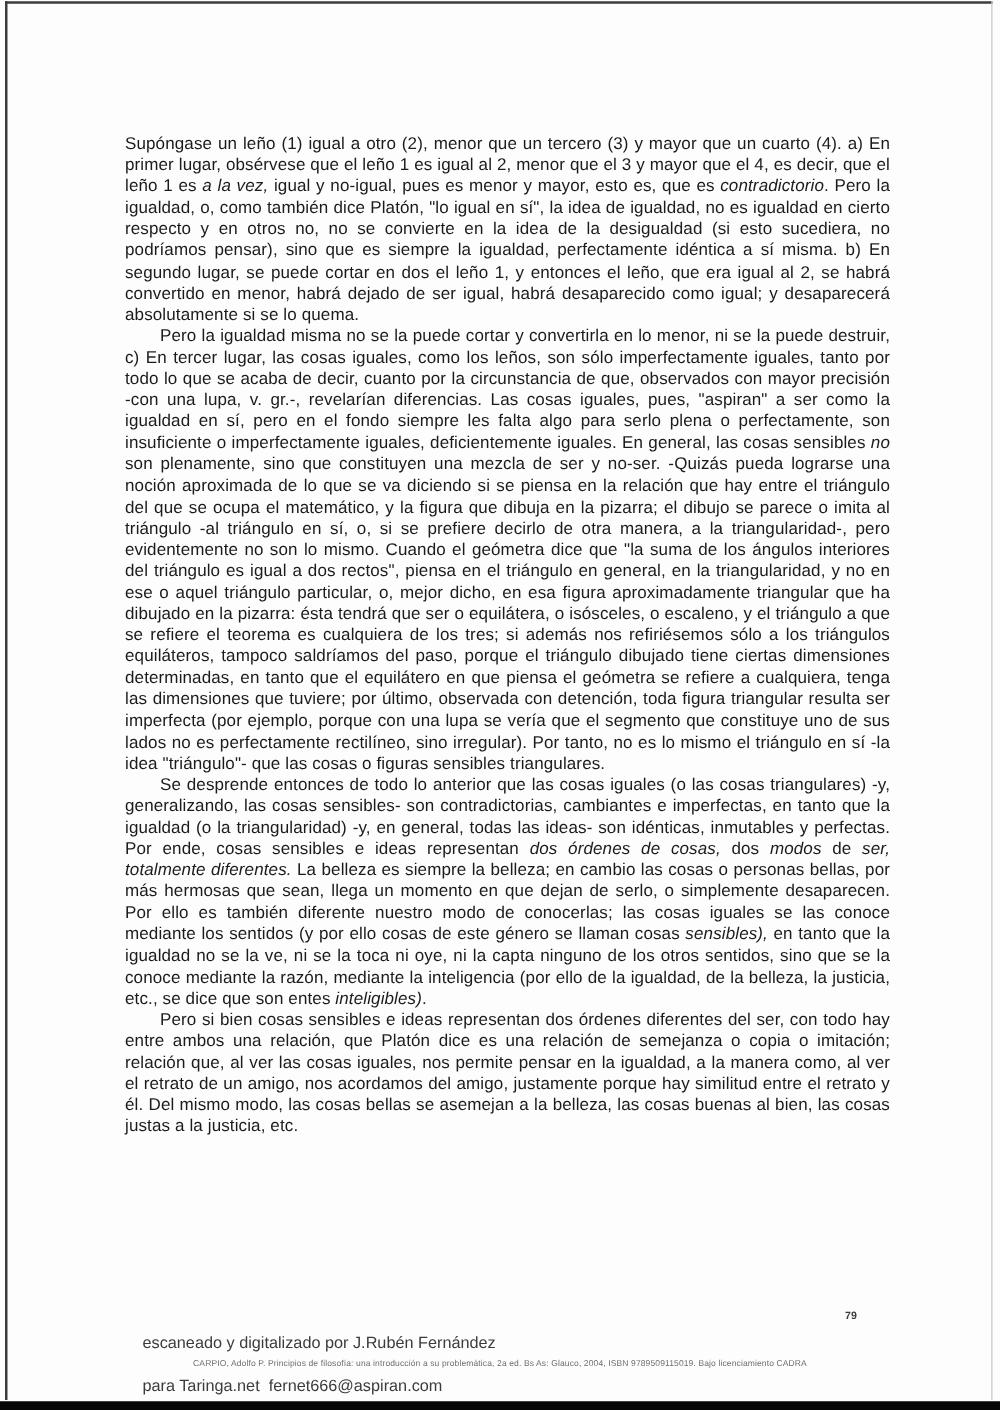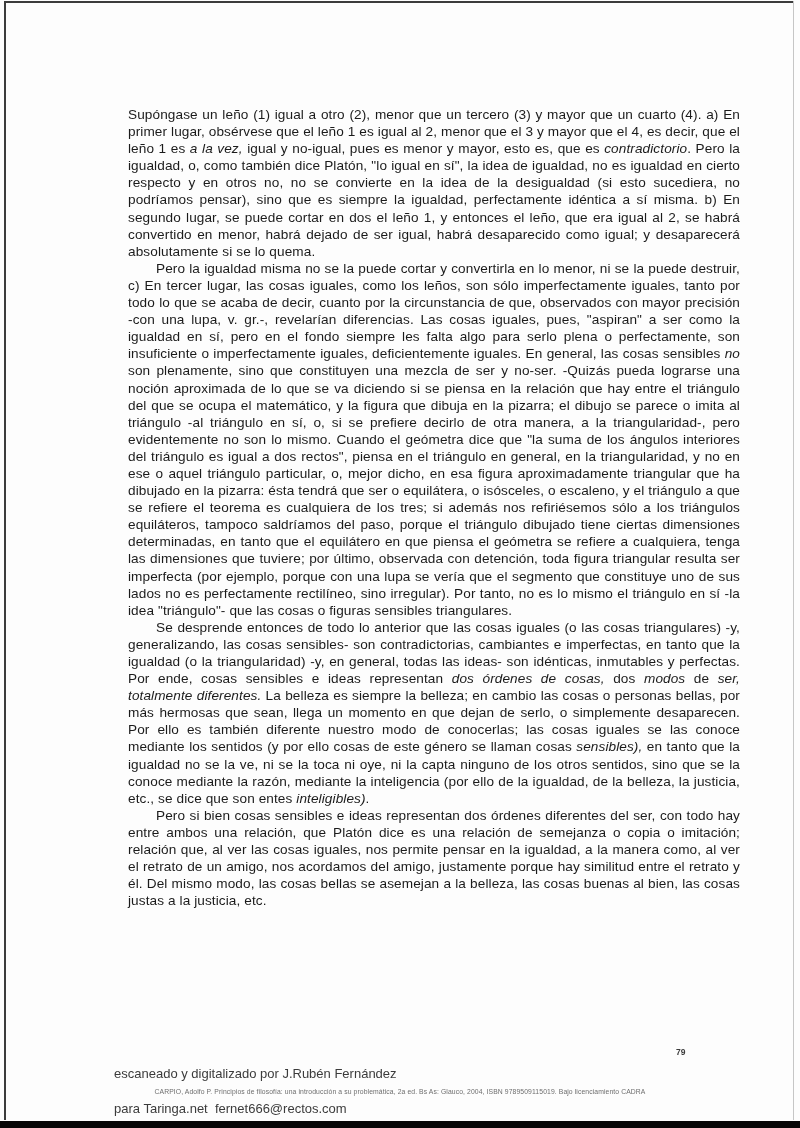--- a/index.html
+++ b/index.html
@@ -57,27 +57,27 @@
   }
 </style>
 </head>
 <body>
 
 <div class="border-top"></div>
 <div class="border-left"></div>
 <div class="border-right"></div>
 <div class="bottom-bar"></div>
 
-<div class="text-block" style="color: rgb(27, 27, 27); margin-left: 28px;">
+<div class="text-block" style="color: rgb(27, 27, 27);">
     <p class="para"><span>Supóngase un leño (1) igual a otro (2), menor que un tercero (3) y mayor que un cuarto (4). a) En primer lugar, obsérvese que el leño 1 es igual al 2, menor que el 3 y mayor que el 4, es decir, que el leño 1 es </span><span class="it">a la vez,</span><span> igual y no-igual, pues es menor y mayor, esto es, que es </span><span class="it">contradictorio</span><span>. Pero la igualdad, o, como también dice Platón, "lo igual en sí", la idea de igualdad, no es igualdad en cierto respecto y en otros no, no se convierte en la idea de la desigualdad (si esto sucediera, no podríamos pensar), sino que es siempre la igualdad, perfectamente idéntica a sí misma. b) En segundo lugar, se puede cortar en dos el leño 1, y entonces el leño, que era igual al 2, se habrá convertido en menor, habrá dejado de ser igual, habrá desaparecido como igual; y desaparecerá absolutamente si se lo quema.</span></p>
     <p class="para indent"><span>Pero la igualdad misma no se la puede cortar y convertirla en lo menor, ni se la puede destruir, c) En tercer lugar, las cosas iguales, como los leños, son sólo imperfectamente iguales, tanto por todo lo que se acaba de decir, cuanto por la circunstancia de que, observados con mayor precisión -con una lupa, v. gr.-, revelarían diferencias. Las cosas iguales, pues, "aspiran" a ser como la igualdad en sí, pero en el fondo siempre les falta algo para serlo plena o perfectamente, son insuficiente o imperfectamente iguales, deficientemente iguales. En general, las cosas sensibles </span><span class="it">no</span><span> son plenamente, sino que constituyen una mezcla de ser y no-ser. -Quizás pueda lograrse una noción aproximada de lo que se va diciendo si se piensa en la relación que hay entre el triángulo del que se ocupa el matemático, y la figura que dibuja en la pizarra; el dibujo se parece o imita al triángulo -al triángulo en sí, o, si se prefiere decirlo de otra manera, a la triangularidad-, pero evidentemente no son lo mismo. Cuando el geómetra dice que "la suma de los ángulos interiores del triángulo es igual a dos rectos", piensa en el triángulo en general, en la triangularidad, y no en ese o aquel triángulo particular, o, mejor dicho, en esa figura aproximadamente triangular que ha dibujado en la pizarra: ésta tendrá que ser o equilátera, o isósceles, o escaleno, y el triángulo a que se refiere el teorema es cualquiera de los tres; si además nos refiriésemos sólo a los triángulos equiláteros, tampoco saldríamos del paso, porque el triángulo dibujado tiene ciertas dimensiones determinadas, en tanto que el equilátero en que piensa el geómetra se refiere a cualquiera, tenga las dimensiones que tuviere; por último, observada con detención, toda figura triangular resulta ser imperfecta (por ejemplo, porque con una lupa se vería que el segmento que constituye uno de sus lados no es perfectamente rectilíneo, sino irregular). Por tanto, no es lo mismo el triángulo en sí -la idea "triángulo"- que las cosas o figuras sensibles triangulares.</span></p>
     <p class="para indent"><span>Se desprende entonces de todo lo anterior que las cosas iguales (o las cosas triangulares) -y, generalizando, las cosas sensibles- son contradictorias, cambiantes e imperfectas, en tanto que la igualdad (o la triangularidad) -y, en general, todas las ideas- son idénticas, inmutables y perfectas. Por ende, cosas sensibles e ideas representan </span><span class="it">dos órdenes de cosas,</span><span> dos </span><span class="it">modos</span><span> de </span><span class="it">ser, totalmente diferentes.</span><span> La belleza es siempre la belleza; en cambio las cosas o personas bellas, por más hermosas que sean, llega un momento en que dejan de serlo, o simplemente desaparecen. Por ello es también diferente nuestro modo de conocerlas; las cosas iguales se las conoce mediante los sentidos (y por ello cosas de este género se llaman cosas </span><span class="it">sensibles),</span><span> en tanto que la igualdad no se la ve, ni se la toca ni oye, ni la capta ninguno de los otros sentidos, sino que se la conoce mediante la razón, mediante la inteligencia (por ello de la igualdad, de la belleza, la justicia, etc., se dice que son entes </span><span class="it">inteligibles)</span><span>.</span></p>
     <p class="para indent"><span>Pero si bien cosas sensibles e ideas representan dos órdenes diferentes del ser, con todo hay entre ambos una relación, que Platón dice es una relación de semejanza o copia o imitación; relación que, al ver las cosas iguales, nos permite pensar en la igualdad, a la manera como, al ver el retrato de un amigo, nos acordamos del amigo, justamente porque hay similitud entre el retrato y él. Del mismo modo, las cosas bellas se asemejan a la belleza, las cosas buenas al bien, las cosas justas a la justicia, etc.</span></p>
   </div>
 
 <div class="footer-credit">
   <div>escaneado y digitalizado por J.Rubén Fernández</div>
-  <div>para Taringa.net  fernet666@rectos.com</div>
+  <div>para Taringa.net  fernet666@aspiran.com</div>
 </div>
 
 <div class="page-number">79</div>
 
 <div class="citation">CARPIO, Adolfo P. Principios de filosofía: una introducción a su problemática, 2a ed. Bs As: Glauco, 2004, ISBN 9789509115019. Bajo licenciamiento CADRA</div>
 
 </body></html>

